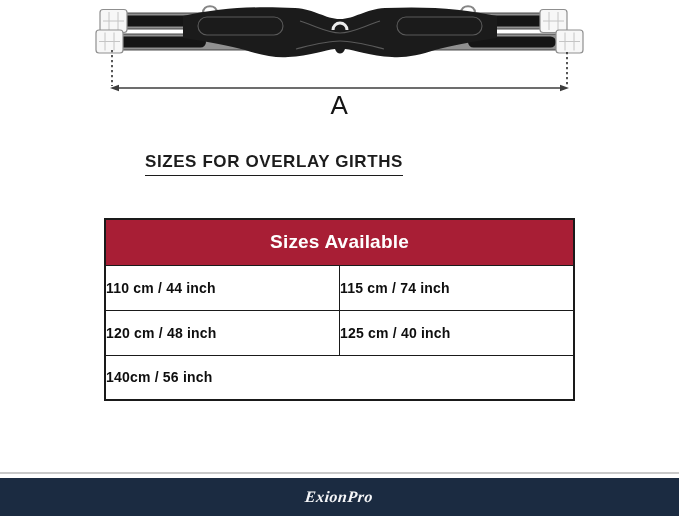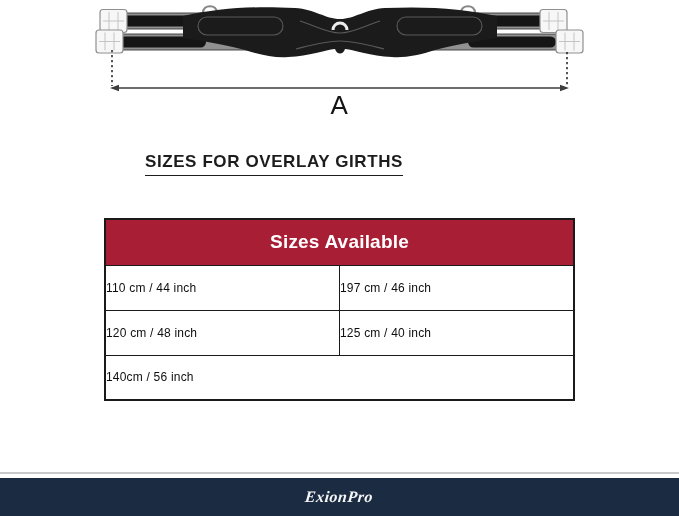--- a/index.html
+++ b/index.html
@@ -50,21 +50,21 @@
     vertical-align:middle;
   }
   .sizes-table th{
     height:46px;
     background:var(--header-bg);
     color:var(--header-fg);
     font-size:19px;font-weight:700;letter-spacing:0.2px;
   }
   .sizes-table td{
     height:45px;
-    font-size:12px;font-weight:400;color:#0e0e0e;
+    font-size:14px;font-weight:700;color:#0e0e0e;
     letter-spacing:0.2px;
   }
   .sizes-table{border:2px solid var(--border-color);}
   
   .footer-rule{
     position:absolute;left:0;top:472px;width:679px;height:2px;
     background:#c9c9c9;
   }
   .footer-bar{
     position:absolute;left:0;top:478px;width:679px;height:38px;
@@ -156,21 +156,21 @@
 
   <table class="sizes-table">
     <thead>
       <tr>
         <th colspan="2">Sizes Available</th>
       </tr>
     </thead>
     <tbody>
       <tr>
         <td>110 cm / 44 inch</td>
-        <td>197 cm / 46 inch</td>
+        <td>115 cm / 74 inch</td>
       </tr>
       <tr>
         <td>120 cm / 48 inch</td>
         <td>125 cm / 40 inch</td>
       </tr>
       <tr>
         <td colspan="2">140cm / 56 inch</td>
       </tr>
     </tbody>
   </table>

